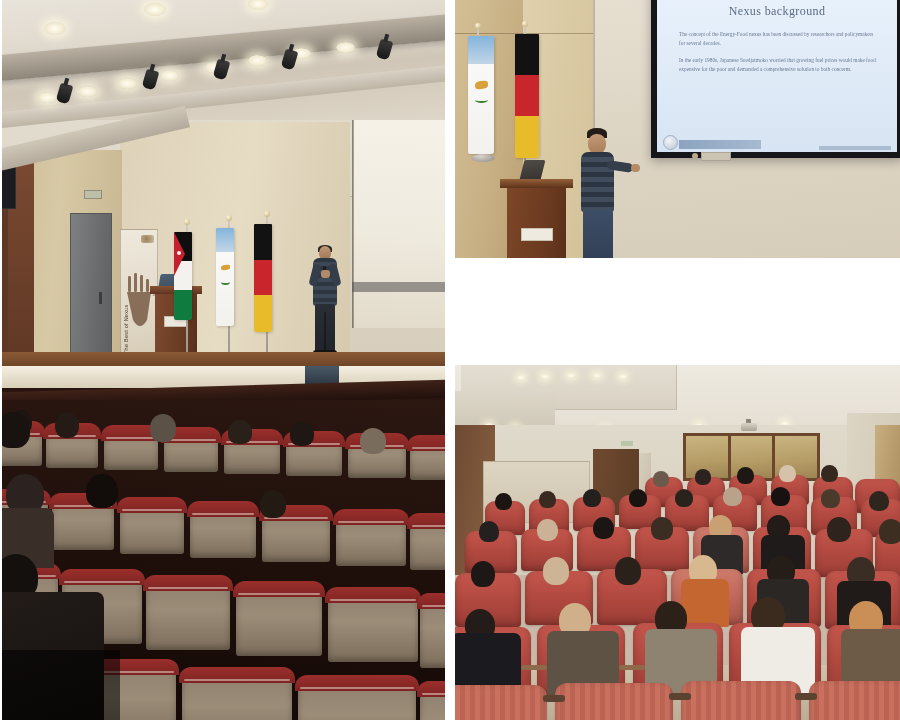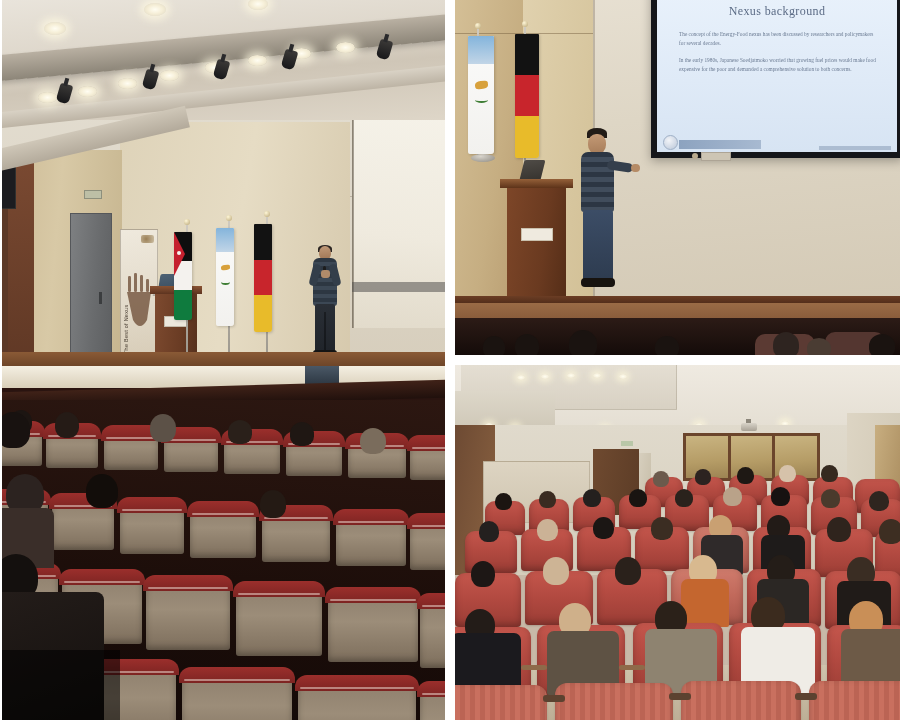--- a/index.html
+++ b/index.html
@@ -133,21 +133,21 @@
      box-shadow:inset 0 -3px 6px rgba(0,0,0,.28);}
   .seat-b:before{content:"";position:absolute;left:-3px;right:-3px;top:-5px;height:16px;
      border-radius:12px 12px 0 0;background:linear-gradient(180deg,#9b2f2c,#7d2422);}
   .seat-b:after{content:"";position:absolute;left:2px;right:2px;top:7px;height:2px;
      background:rgba(255,250,240,.45);border-radius:2px;}
   .head-b{position:absolute;border-radius:50% 50% 40% 40%;background:#1c1512;}
   .body-b{position:absolute;border-radius:8px 8px 0 0;}
   .sb-aisle{position:absolute;left:0;bottom:0;width:120px;height:70px;background:rgba(0,0,0,.55);}
 
   
-  #photo-presenter{left:455px;top:0;width:445px;height:355px;}
+  #photo-presenter{left:455px;top:0;width:445px;height:258px;}
   .pr-wall{position:absolute;left:0;top:0;width:100%;height:300px;
      background:linear-gradient(175deg,#e7e0d2 0%,#ded6c5 40%,#d4cab6 100%);}
   .pr-wood-left{position:absolute;left:0;top:0;width:68px;height:300px;
      background:linear-gradient(100deg,#d4bf96,#c6ae82 60%,#b89d71);}
   .pr-wood-mid{position:absolute;left:68px;top:0;width:70px;height:300px;
      background:linear-gradient(100deg,#e0d1ae,#d2c096);}
   .pr-wood-seam{position:absolute;left:0;top:33px;width:138px;height:1px;background:rgba(110,88,58,.45);}
   .pr-wall-seam{position:absolute;left:138px;top:0;width:2px;height:300px;background:rgba(120,105,85,.35);}
 
   .pr-screenframe{position:absolute;left:196px;top:-12px;width:252px;height:170px;

